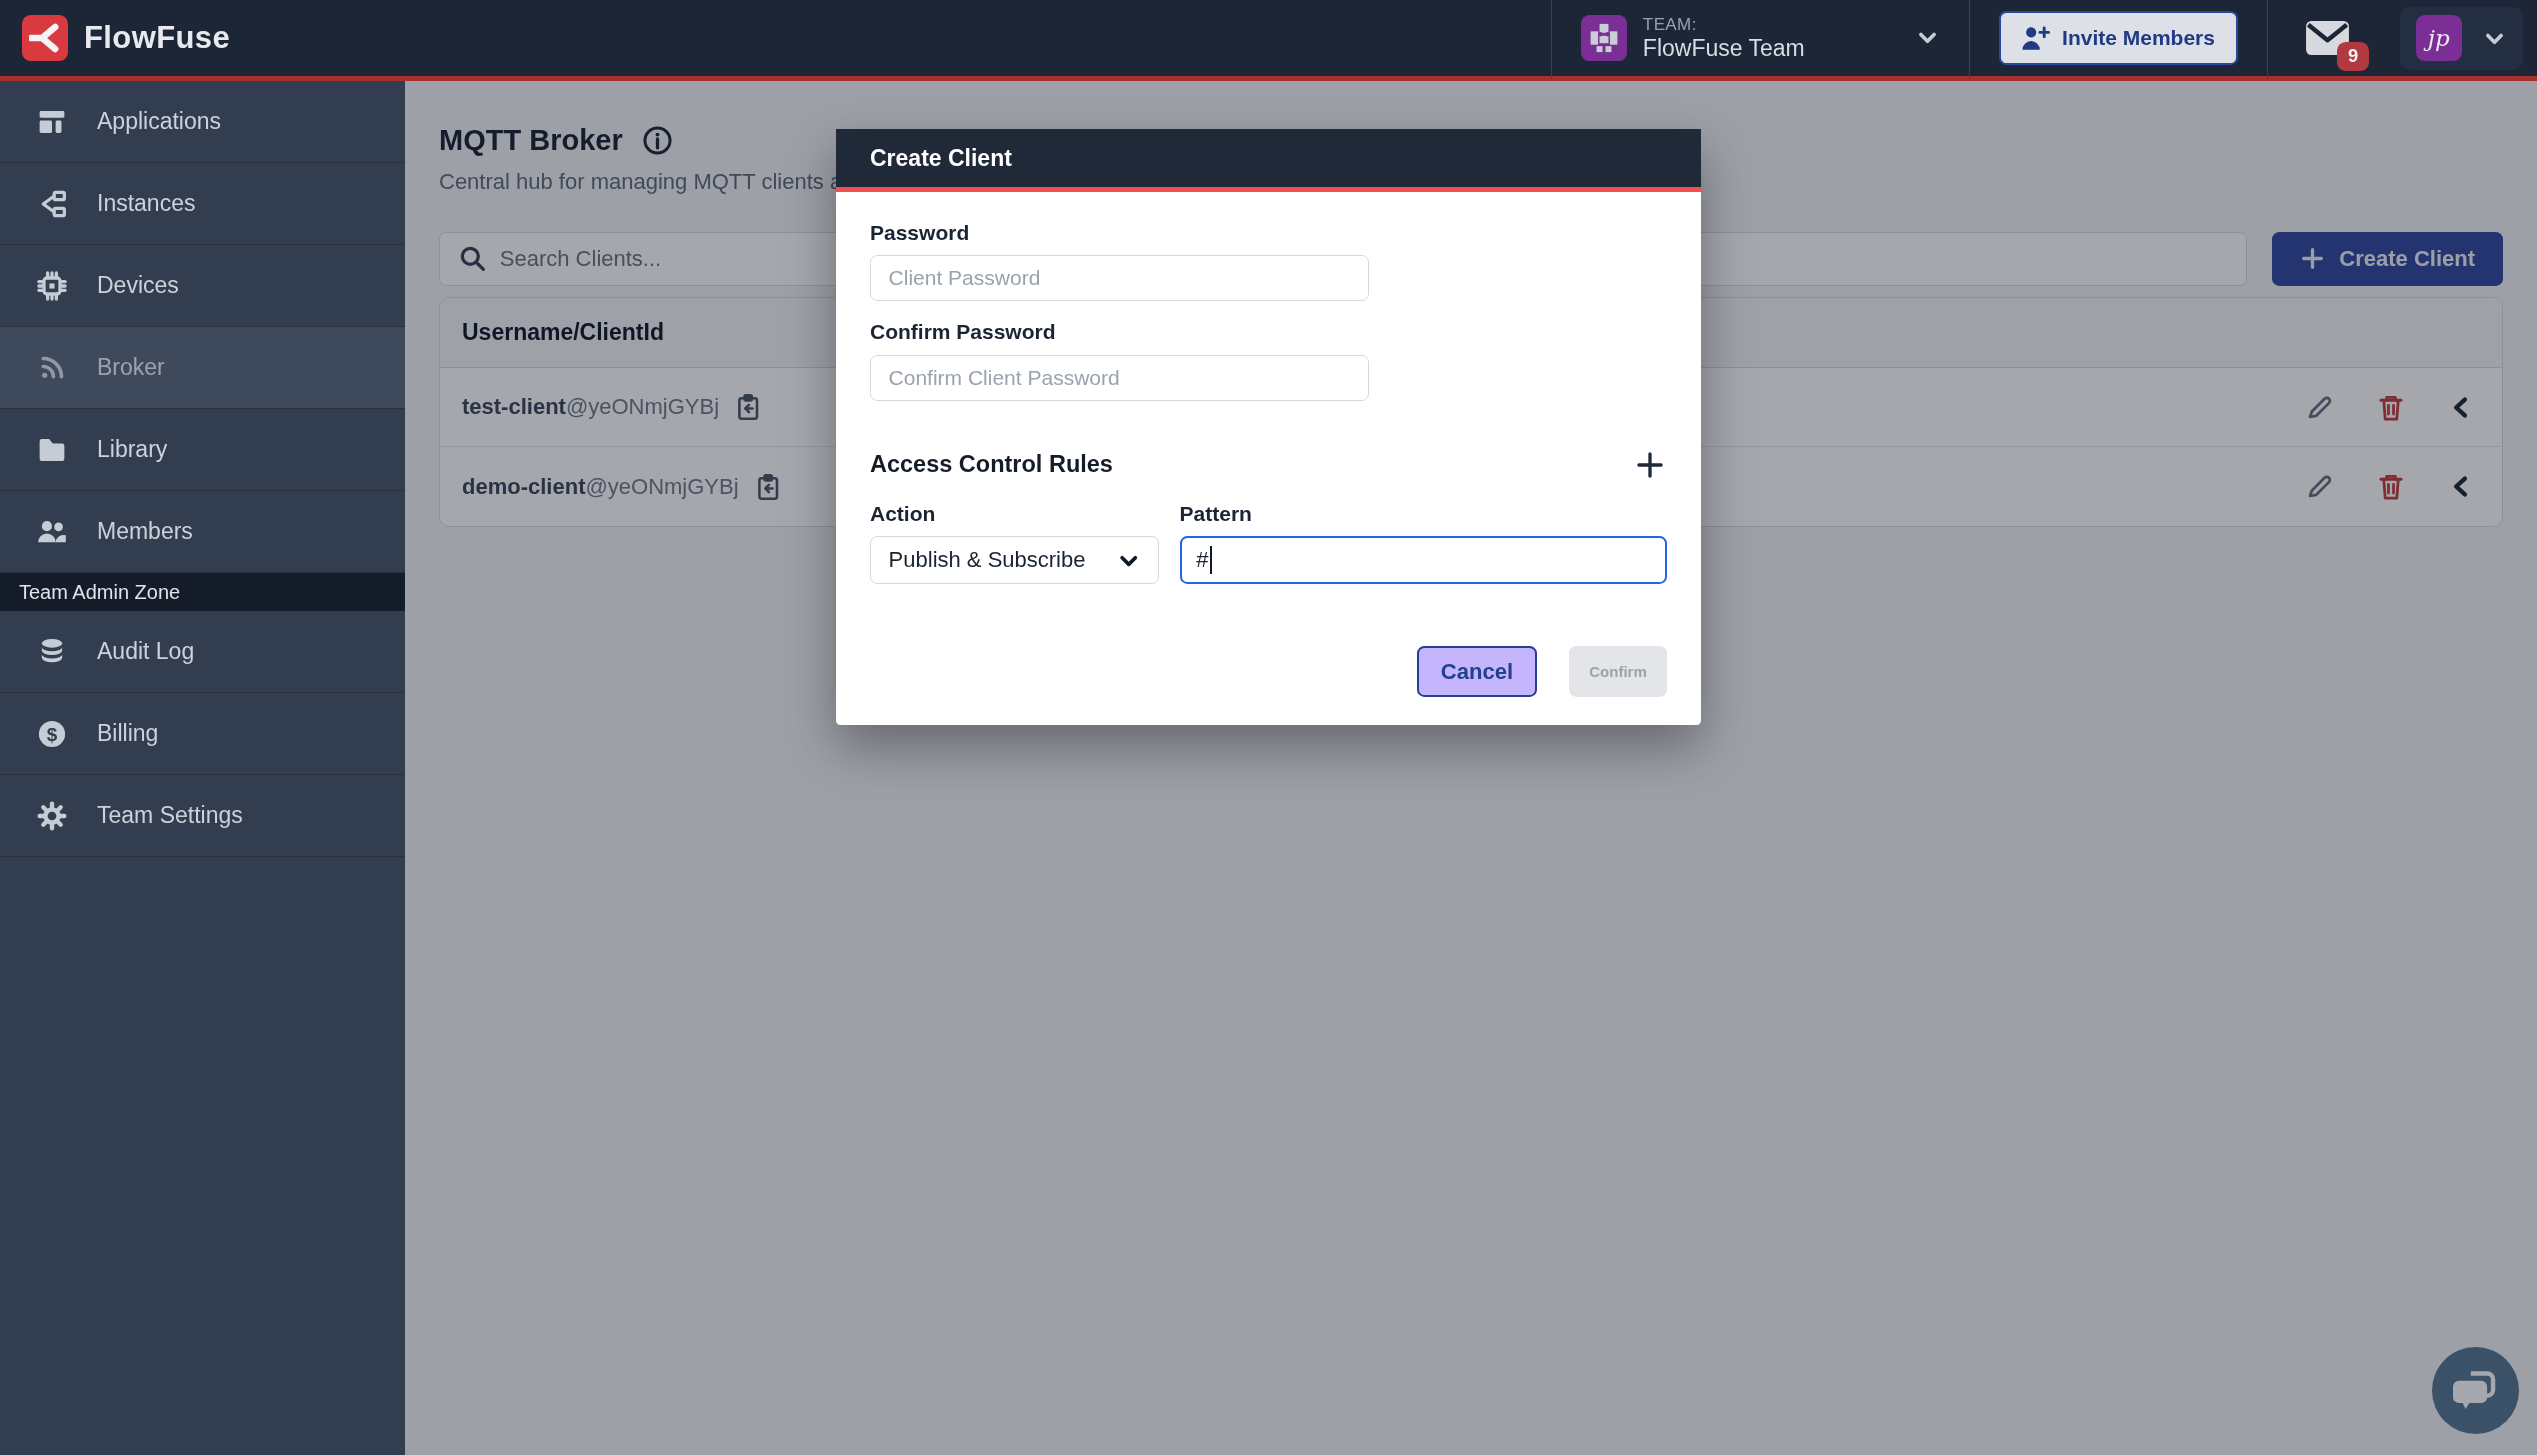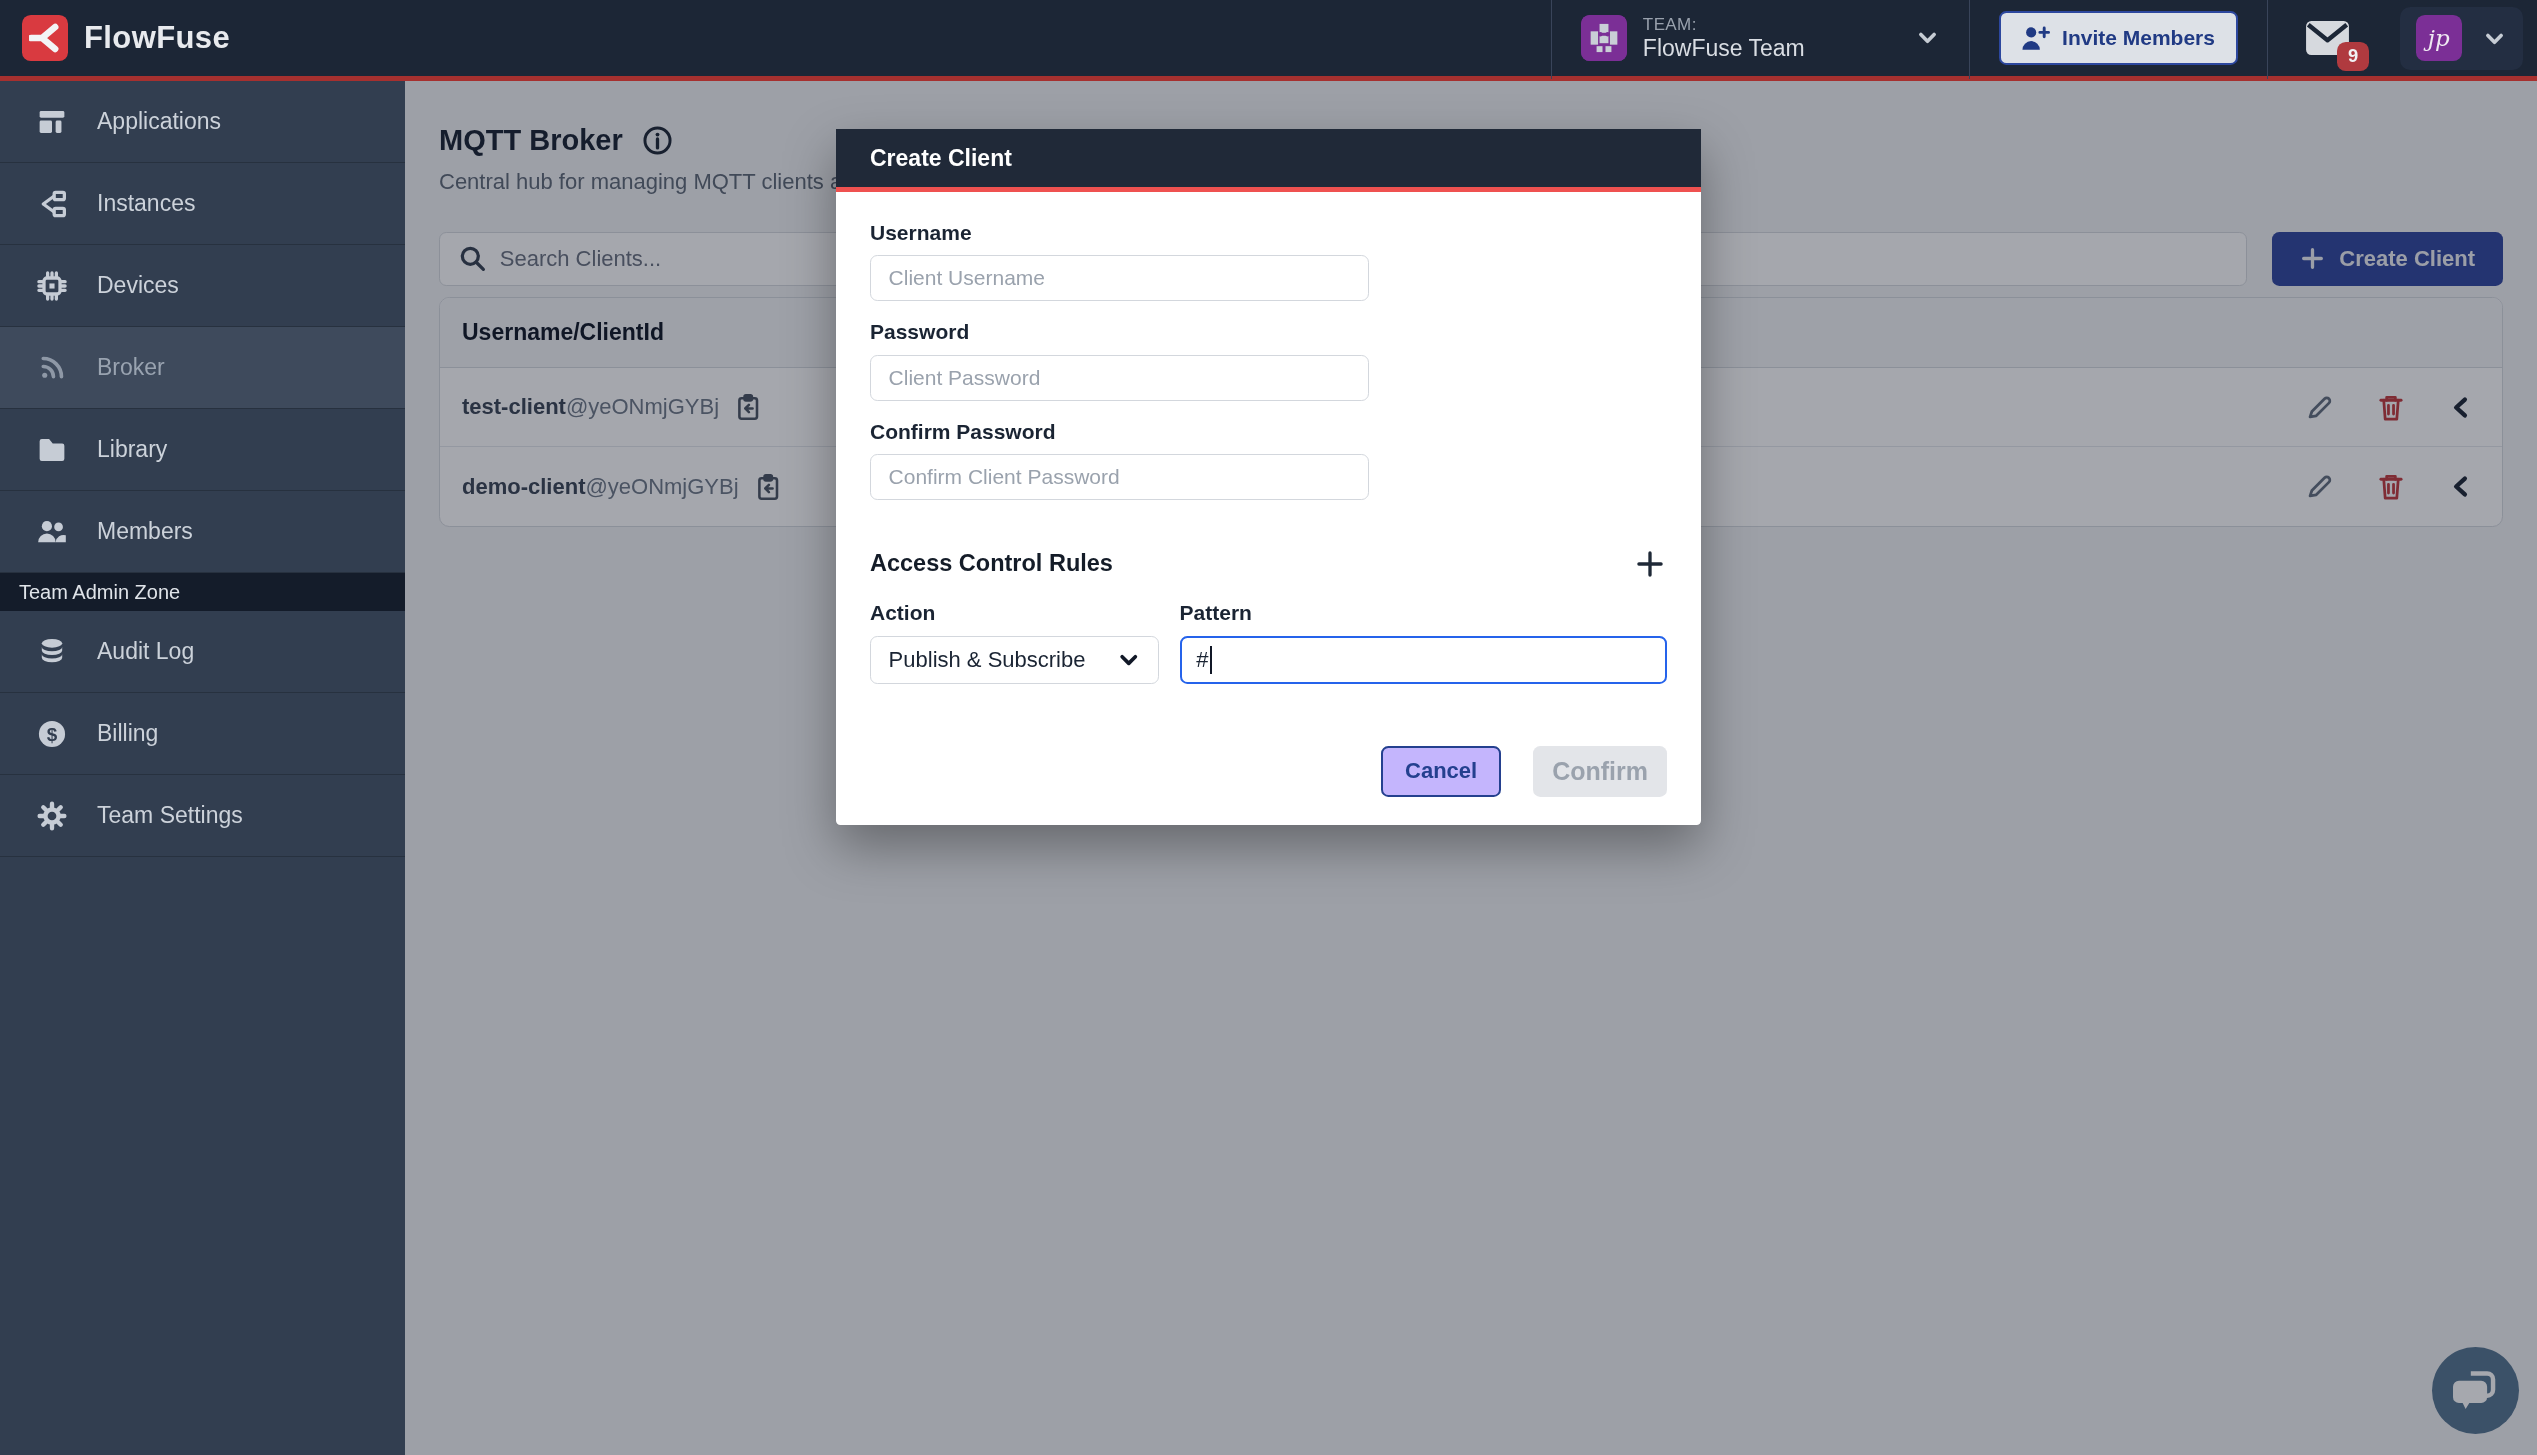--- a/index.html
+++ b/index.html
@@ -70,21 +70,21 @@
   .acl-heading { font-size:23.5px; font-weight:700; color:#141c28; }
   .plus-btn { color:#1f2937; display:flex; cursor:pointer; background:none; border:none; }
   .acl-fields { margin-top:20.6px; display:flex; gap:20.6px; }
   .acl-col-action { width:289px; }
   .acl-col-pattern { flex:1; }
   .select { height:48px; border:1.5px solid #d3d7dd; border-radius:7.3px; display:flex; align-items:center; justify-content:space-between; padding:0 17.6px; font-size:22px; color:#1a2433; cursor:pointer; background:#fff; }
   .pattern-input { height:48px; border:2.9px solid #2563eb; border-radius:7.3px; display:flex; align-items:center; padding:0 14.7px; font-size:22px; color:#1a2433; background:#fff; }
   .caret { display:inline-block; width:2.2px; height:28px; background:#111827; margin-left:1.5px; }
   .modal-btns { margin-top:62px; display:flex; justify-content:flex-end; gap:32px; }
   .btn-cancel { min-width:110px; height:51px; background:#c4b5fd; border:2.2px solid #24408f; border-radius:7.3px; color:#24408f; font-size:22px; font-weight:700; cursor:pointer; padding:0 22px; font-family:inherit; }
-  .btn-confirm { min-width:98px; height:51px; background:#e3e5e9; border:none; border-radius:7.3px; color:#9aa2ad; font-size:25px; font-weight:700; padding:0 19px; font-family:inherit; }
+  .btn-confirm { min-width:98px; height:51px; background:#e3e5e9; border:none; border-radius:7.3px; color:#9aa2ad; font-size:15px; font-weight:700; padding:0 19px; font-family:inherit; }
 </style>
 </head>
 <body>
 
 <div class="header">
   <div class="brand">
     <div class="brand-mark">
       <svg width="32" height="32" viewBox="0 0 44 44">
           <path d="M3 22 H18 M18 22 L36 7 M18 22 L36 37" stroke="#f3f4f6" stroke-width="9" stroke-linecap="round" stroke-linejoin="round" fill="none"></path>
         </svg>
@@ -381,24 +381,20 @@
   </div>
 </div>
 
 <div class="overlay"></div>
 
 <div class="modal">
   <div class="modal-head">
     <span class="modal-title">Create Client</span>
   </div>
   <div class="modal-body">
-    <div class="fgroup">
-      <div class="flabel">Username</div>
-      <input class="finput" type="text" placeholder="Client Username" style="">
-    </div>
     <div class="fgroup">
       <div class="flabel">Password</div>
       <input class="finput" type="text" placeholder="Client Password" style="">
     </div>
     <div class="fgroup">
       <div class="flabel">Confirm Password</div>
       <input class="finput" type="text" placeholder="Confirm Client Password" style="">
     </div>
 
     <div class="acl-head-row">

